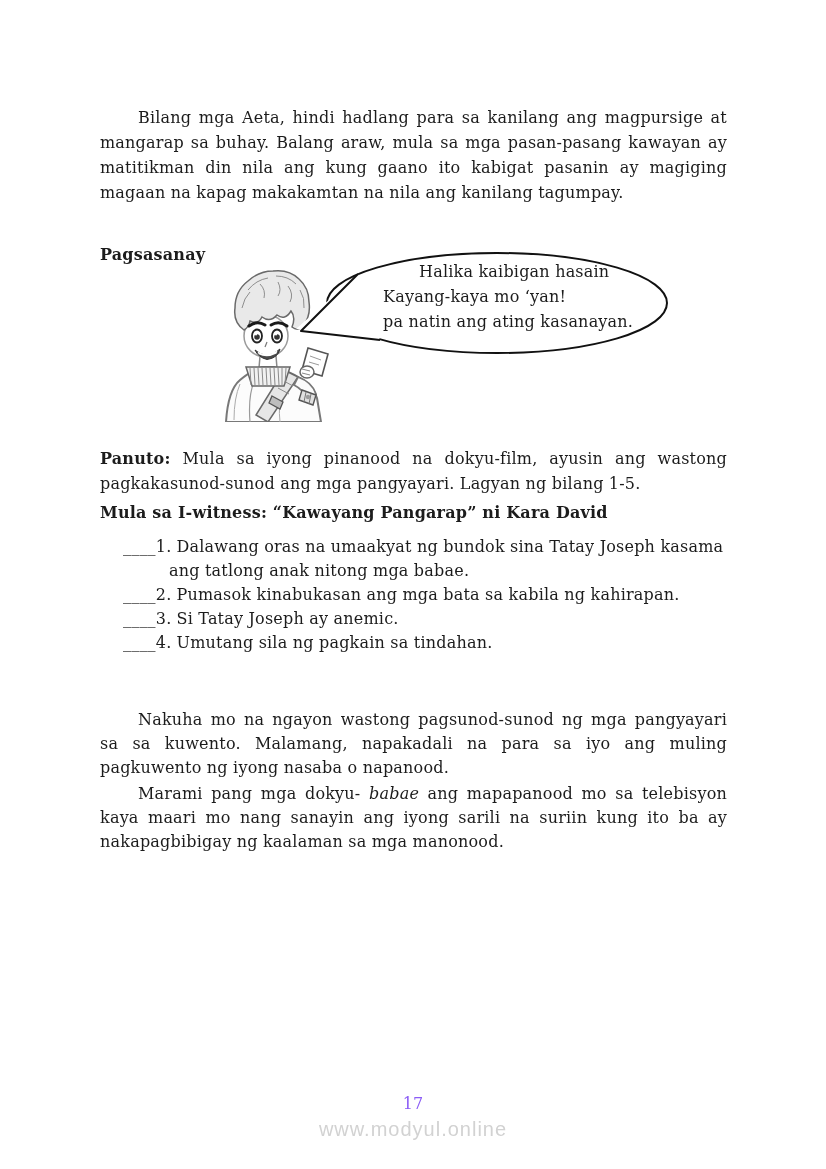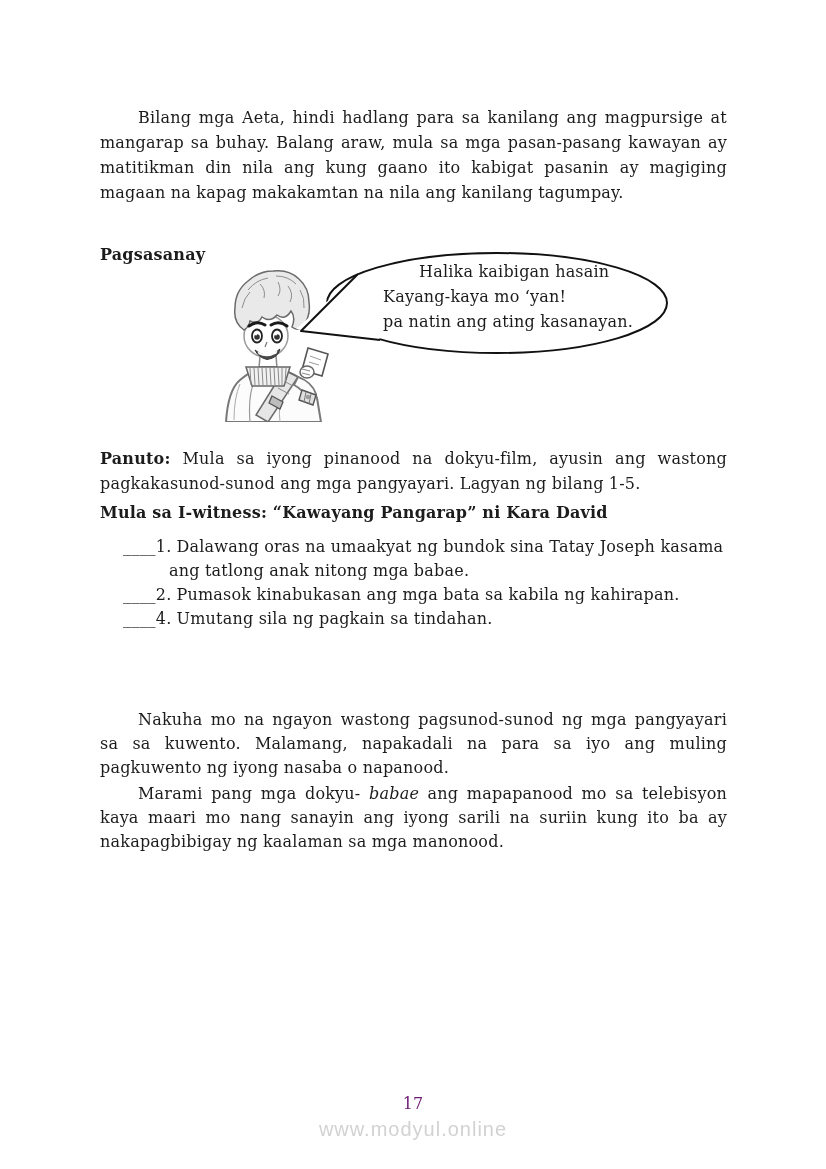--- a/index.html
+++ b/index.html
@@ -93,21 +93,21 @@
   #closing-para-1 { top: 692px; line-height: 24px; }
   #closing-para-2 { top: 766px; line-height: 24px; }
 
   #page-number {
     position: absolute;
     left: 0;
     top: 1094px;
     width: 100%;
     text-align: center;
     font-size: 16px;
-    color: #701a75;
+    color: #8b5cf6;
   }
   #watermark {
     position: absolute;
     left: 0;
     top: 1118px;
     width: 100%;
     text-align: center;
     font-family: "Liberation Sans", sans-serif;
     font-size: 20px;
     letter-spacing: 1px;
@@ -184,20 +184,21 @@
     <span class="bline">pa natin ang ating kasanayan.</span>
   </div>
 
   <p id="panuto-para" class="para"><span class="bold">Panuto:</span><span> Mula sa iyong pinanood na dokyu-film, ayusin ang wastong pagkakasunod-sunod ang mga pangyayari. Lagyan ng bilang 1-5.</span></p>
 
   <div id="activity-heading">Mula sa I-witness: “Kawayang Pangarap” ni Kara David</div>
 
   <div id="sequencing-list">
     <p class="seq-item"><span>____</span><span class="num">1.</span><span>Dalawang oras na umaakyat ng bundok sina Tatay Joseph kasama ang tatlong anak nitong mga babae.</span></p>
     <p class="seq-item"><span>____</span><span class="num">2.</span><span>Pumasok kinabukasan ang mga bata sa kabila ng kahirapan.</span></p>
+    <p class="seq-item"><span>____</span><span class="num">3.</span><span>Si Tatay Joseph ay anemic.</span></p>
     <p class="seq-item"><span>____</span><span class="num">4.</span><span>Umutang sila ng pagkain sa tindahan.</span></p>
   </div>
 
   <p id="closing-para-1" class="para indent">Nakuha mo na ngayon wastong pagsunod-sunod ng mga pangyayari sa sa kuwento.  Malamang, napakadali na para sa iyo ang muling pagkuwento ng iyong nasaba o napanood.</p>
 
   <p id="closing-para-2" class="para indent"><span>Marami pang mga dokyu- </span><span class="italic">babae</span><span> ang mapapanood mo sa telebisyon kaya maari mo nang sanayin ang iyong sarili na suriin kung ito ba ay nakapagbibigay ng kaalaman sa mga manonood.</span></p>
 
   <div id="page-number">17</div>
 
   <div id="watermark">www.modyul.online</div>

